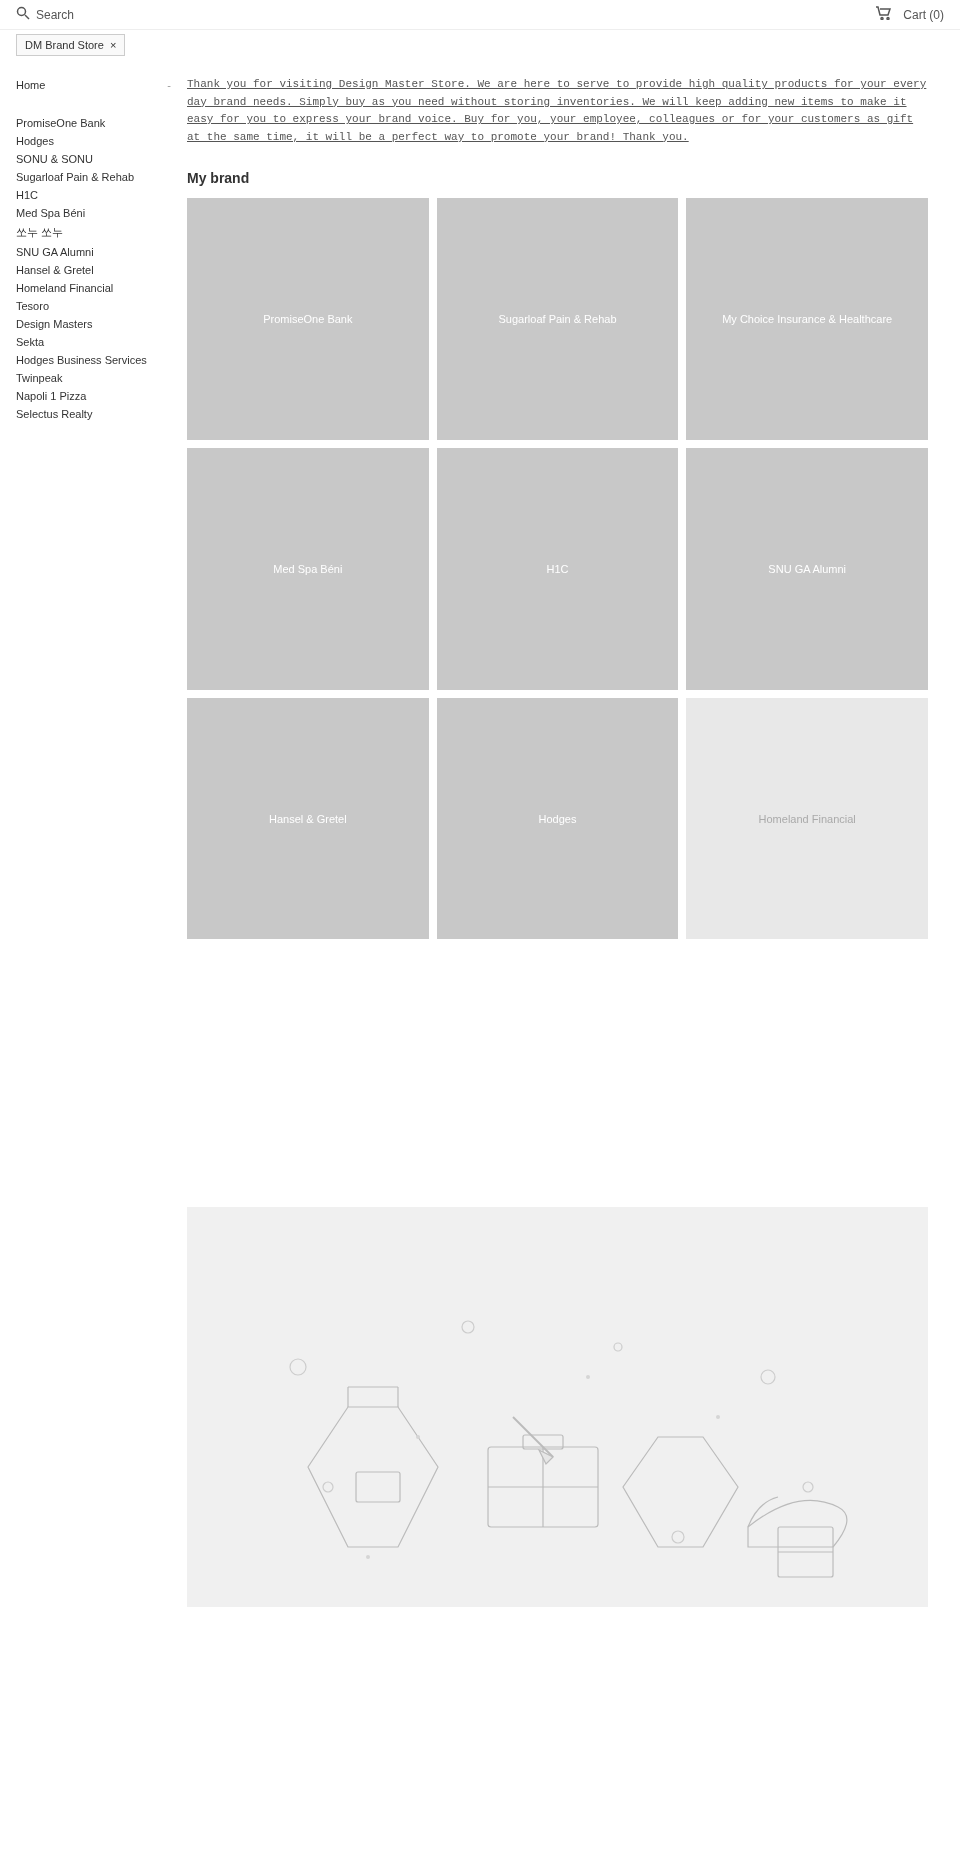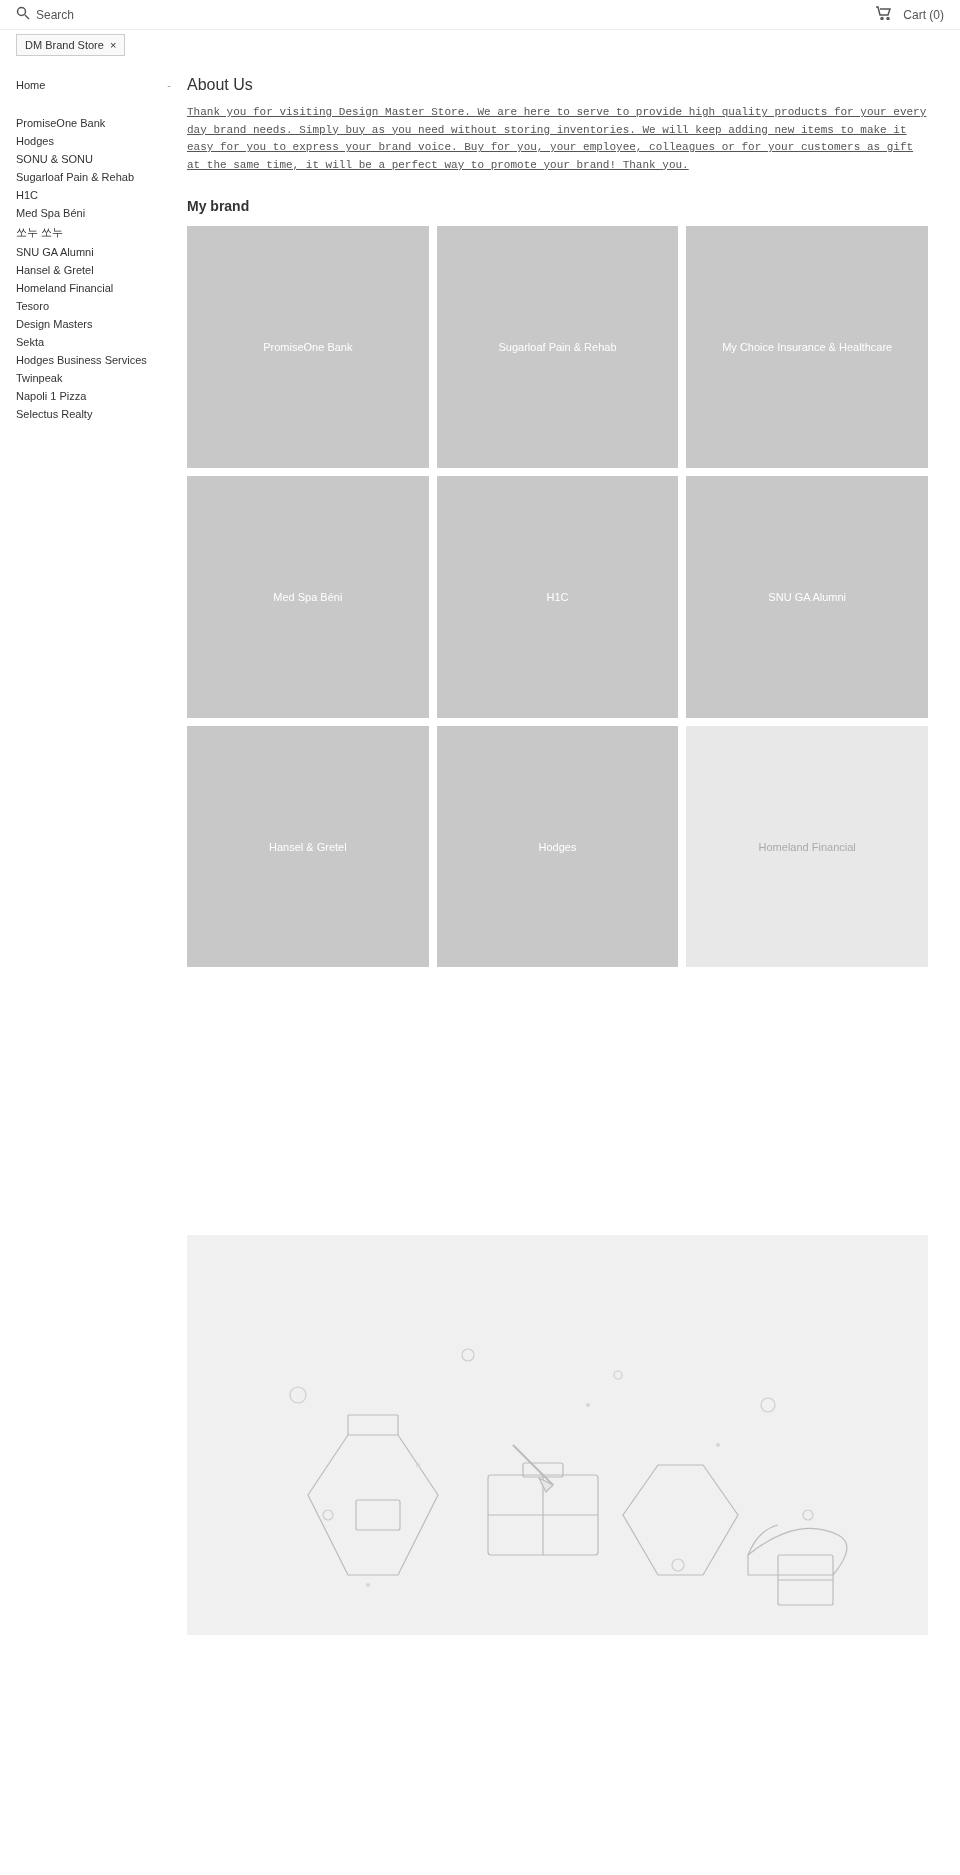--- a/index.html
+++ b/index.html
@@ -231,21 +231,20 @@
     </div>
     <div class="sidebar-item">
       <span>Napoli 1 Pizza</span>
     </div>
     <div class="sidebar-item">
       <span>Selectus Realty</span>
     </div>
   </div>
 
   <div class="main">
-    <h2 class="about-title">About Us</h2>
     <p class="about-text">Thank you for visiting Design Master Store. We are here to serve to provide high quality products for your every day brand needs. Simply buy as you need without storing inventories. We will keep adding new items to make it easy for you to express your brand voice. Buy for you, your employee, colleagues or for your customers as gift at the same time, it will be a perfect way to promote your brand! Thank you.</p>
 
     <h3 class="my-brand-title">My brand</h3>
 
     <div class="brand-grid">
       <div class="brand-card">
         <span>PromiseOne Bank</span>
       </div>
       <div class="brand-card">
         <span>Sugarloaf Pain &amp; Rehab</span>

